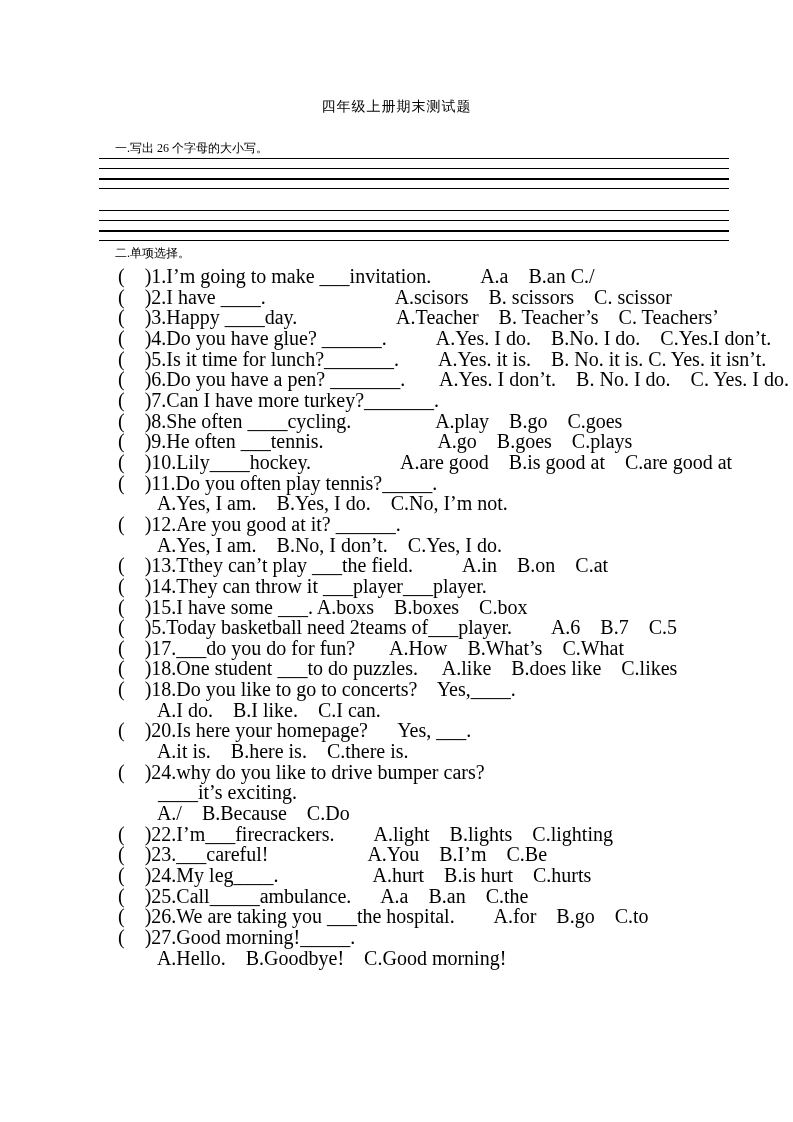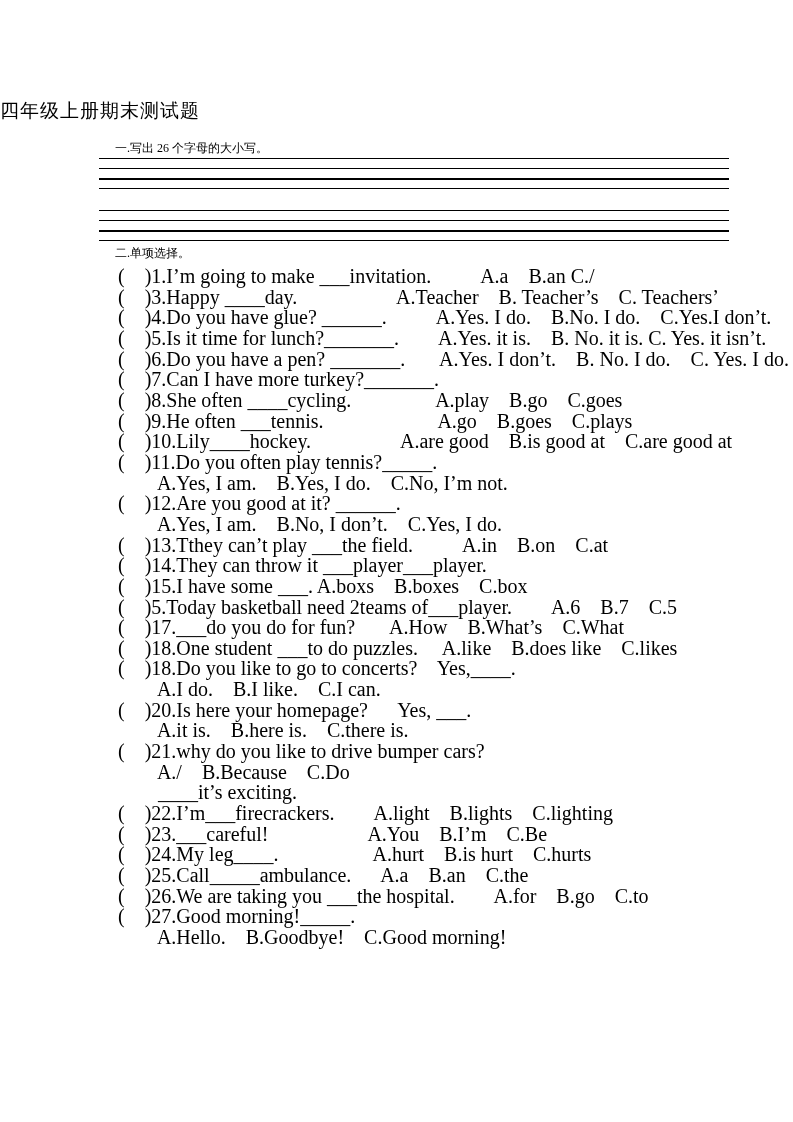--- a/index.html
+++ b/index.html
@@ -16,22 +16,22 @@
     color: #000000;
     font-family: "Liberation Serif", "DejaVu Serif", serif;
     overflow: hidden;
   }
   .title {
     position: absolute;
     top: 98px;
     left: 0;
     width: 100%;
     margin: 0;
-    text-align: left;
-    font-size: 19px;
+    text-align: center;
+    font-size: 14px;
     font-weight: 400;
     letter-spacing: 1px;
   }
   .heading {
     position: absolute;
     left: 115px;
     font-size: 12px;
     white-space: pre;
   }
   .sec1 { top: 140px; }
@@ -88,20 +88,21 @@
     <div class="wl wl2"></div>
     <div class="wl wl3"></div>
     <div class="wl wl4"></div>
   </div>
 
   <div class="heading sec2">二.单项选择。</div>
 
   <div class="qlist">
 
   <div class="qline">(    )1.I’m going to make ___invitation.          A.a    B.an C./</div>
+      <div class="qline">(    )2.I have ____.                          A.scisors    B. scissors    C. scissor</div>
       <div class="qline">(    )3.Happy ____day.                    A.Teacher    B. Teacher’s    C. Teachers’</div>
       <div class="qline">(    )4.Do you have glue? ______.          A.Yes. I do.    B.No. I do.    C.Yes.I don’t.</div>
       <div class="qline">(    )5.Is it time for lunch?_______.        A.Yes. it is.    B. No. it is. C. Yes. it isn’t.</div>
       <div class="qline">(    )6.Do you have a pen? _______.       A.Yes. I don’t.    B. No. I do.    C. Yes. I do.</div>
       <div class="qline">(    )7.Can I have more turkey?_______.</div>
       <div class="qline">(    )8.She often ____cycling.                 A.play    B.go    C.goes</div>
       <div class="qline">(    )9.He often ___tennis.                       A.go    B.goes    C.plays</div>
       <div class="qline">(    )10.Lily____hockey.                  A.are good    B.is good at    C.are good at</div>
       <div class="qline">(    )11.Do you often play tennis?_____.</div>
       <div class="qline">        A.Yes, I am.    B.Yes, I do.    C.No, I’m not.</div>
@@ -110,23 +111,23 @@
       <div class="qline">(    )13.Tthey can’t play ___the field.          A.in    B.on    C.at</div>
       <div class="qline">(    )14.They can throw it ___player___player.</div>
       <div class="qline">(    )15.I have some ___. A.boxs    B.boxes    C.box</div>
       <div class="qline">(    )5.Today basketball need 2teams of___player.        A.6    B.7    C.5</div>
       <div class="qline">(    )17.___do you do for fun?       A.How    B.What’s    C.What</div>
       <div class="qline">(    )18.One student ___to do puzzles.     A.like    B.does like    C.likes</div>
       <div class="qline">(    )18.Do you like to go to concerts?    Yes,____.</div>
       <div class="qline">        A.I do.    B.I like.    C.I can.</div>
       <div class="qline">(    )20.Is here your homepage?      Yes, ___.</div>
       <div class="qline">        A.it is.    B.here is.    C.there is.</div>
-      <div class="qline">(    )21.why do you like to drive bumper cars?</div>
+      <div class="qline">(    )24.why do you like to drive bumper cars?</div>
+      <div class="qline">        ____it’s exciting.</div>
       <div class="qline">        A./    B.Because    C.Do</div>
-      <div class="qline">        ____it’s exciting.</div>
       <div class="qline">(    )22.I’m___firecrackers.        A.light    B.lights    C.lighting</div>
       <div class="qline">(    )23.___careful!                    A.You    B.I’m    C.Be</div>
       <div class="qline">(    )24.My leg____.                   A.hurt    B.is hurt    C.hurts</div>
       <div class="qline">(    )25.Call_____ambulance.      A.a    B.an    C.the</div>
       <div class="qline">(    )26.We are taking you ___the hospital.        A.for    B.go    C.to</div>
       <div class="qline">(    )27.Good morning!_____.</div>
       <div class="qline">        A.Hello.    B.Goodbye!    C.Good morning!</div>
     </div>
 
 </div>

